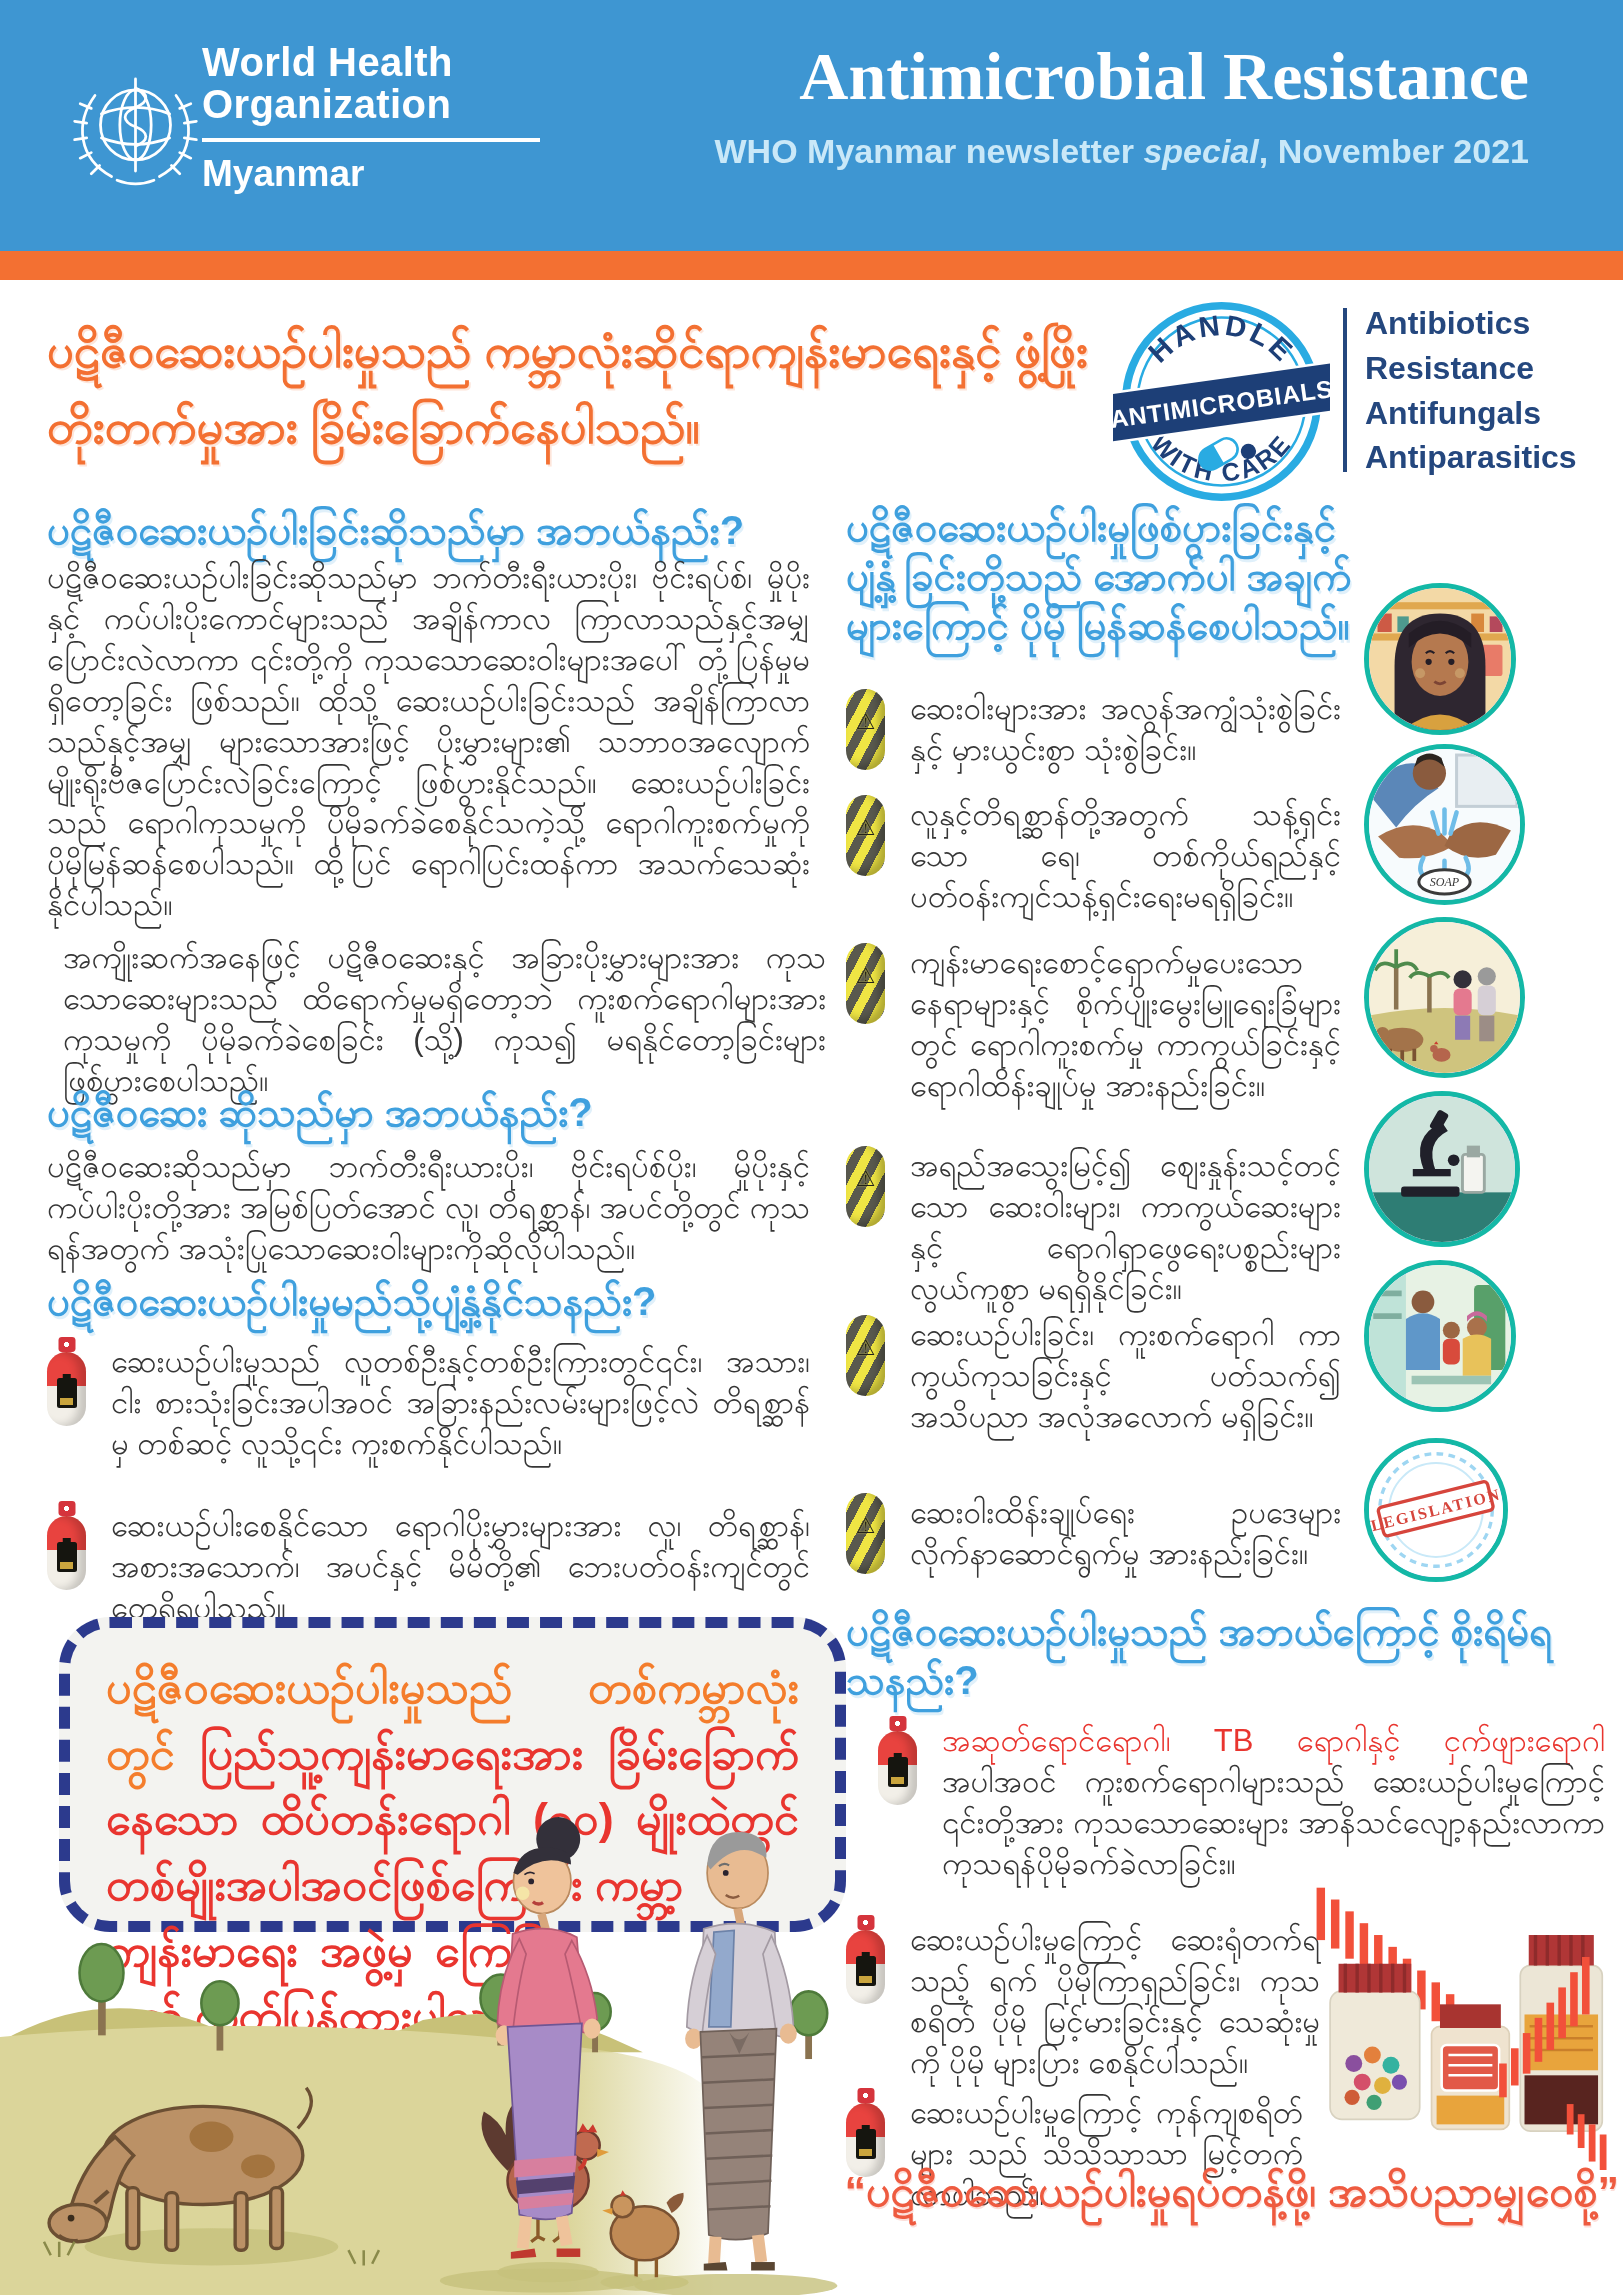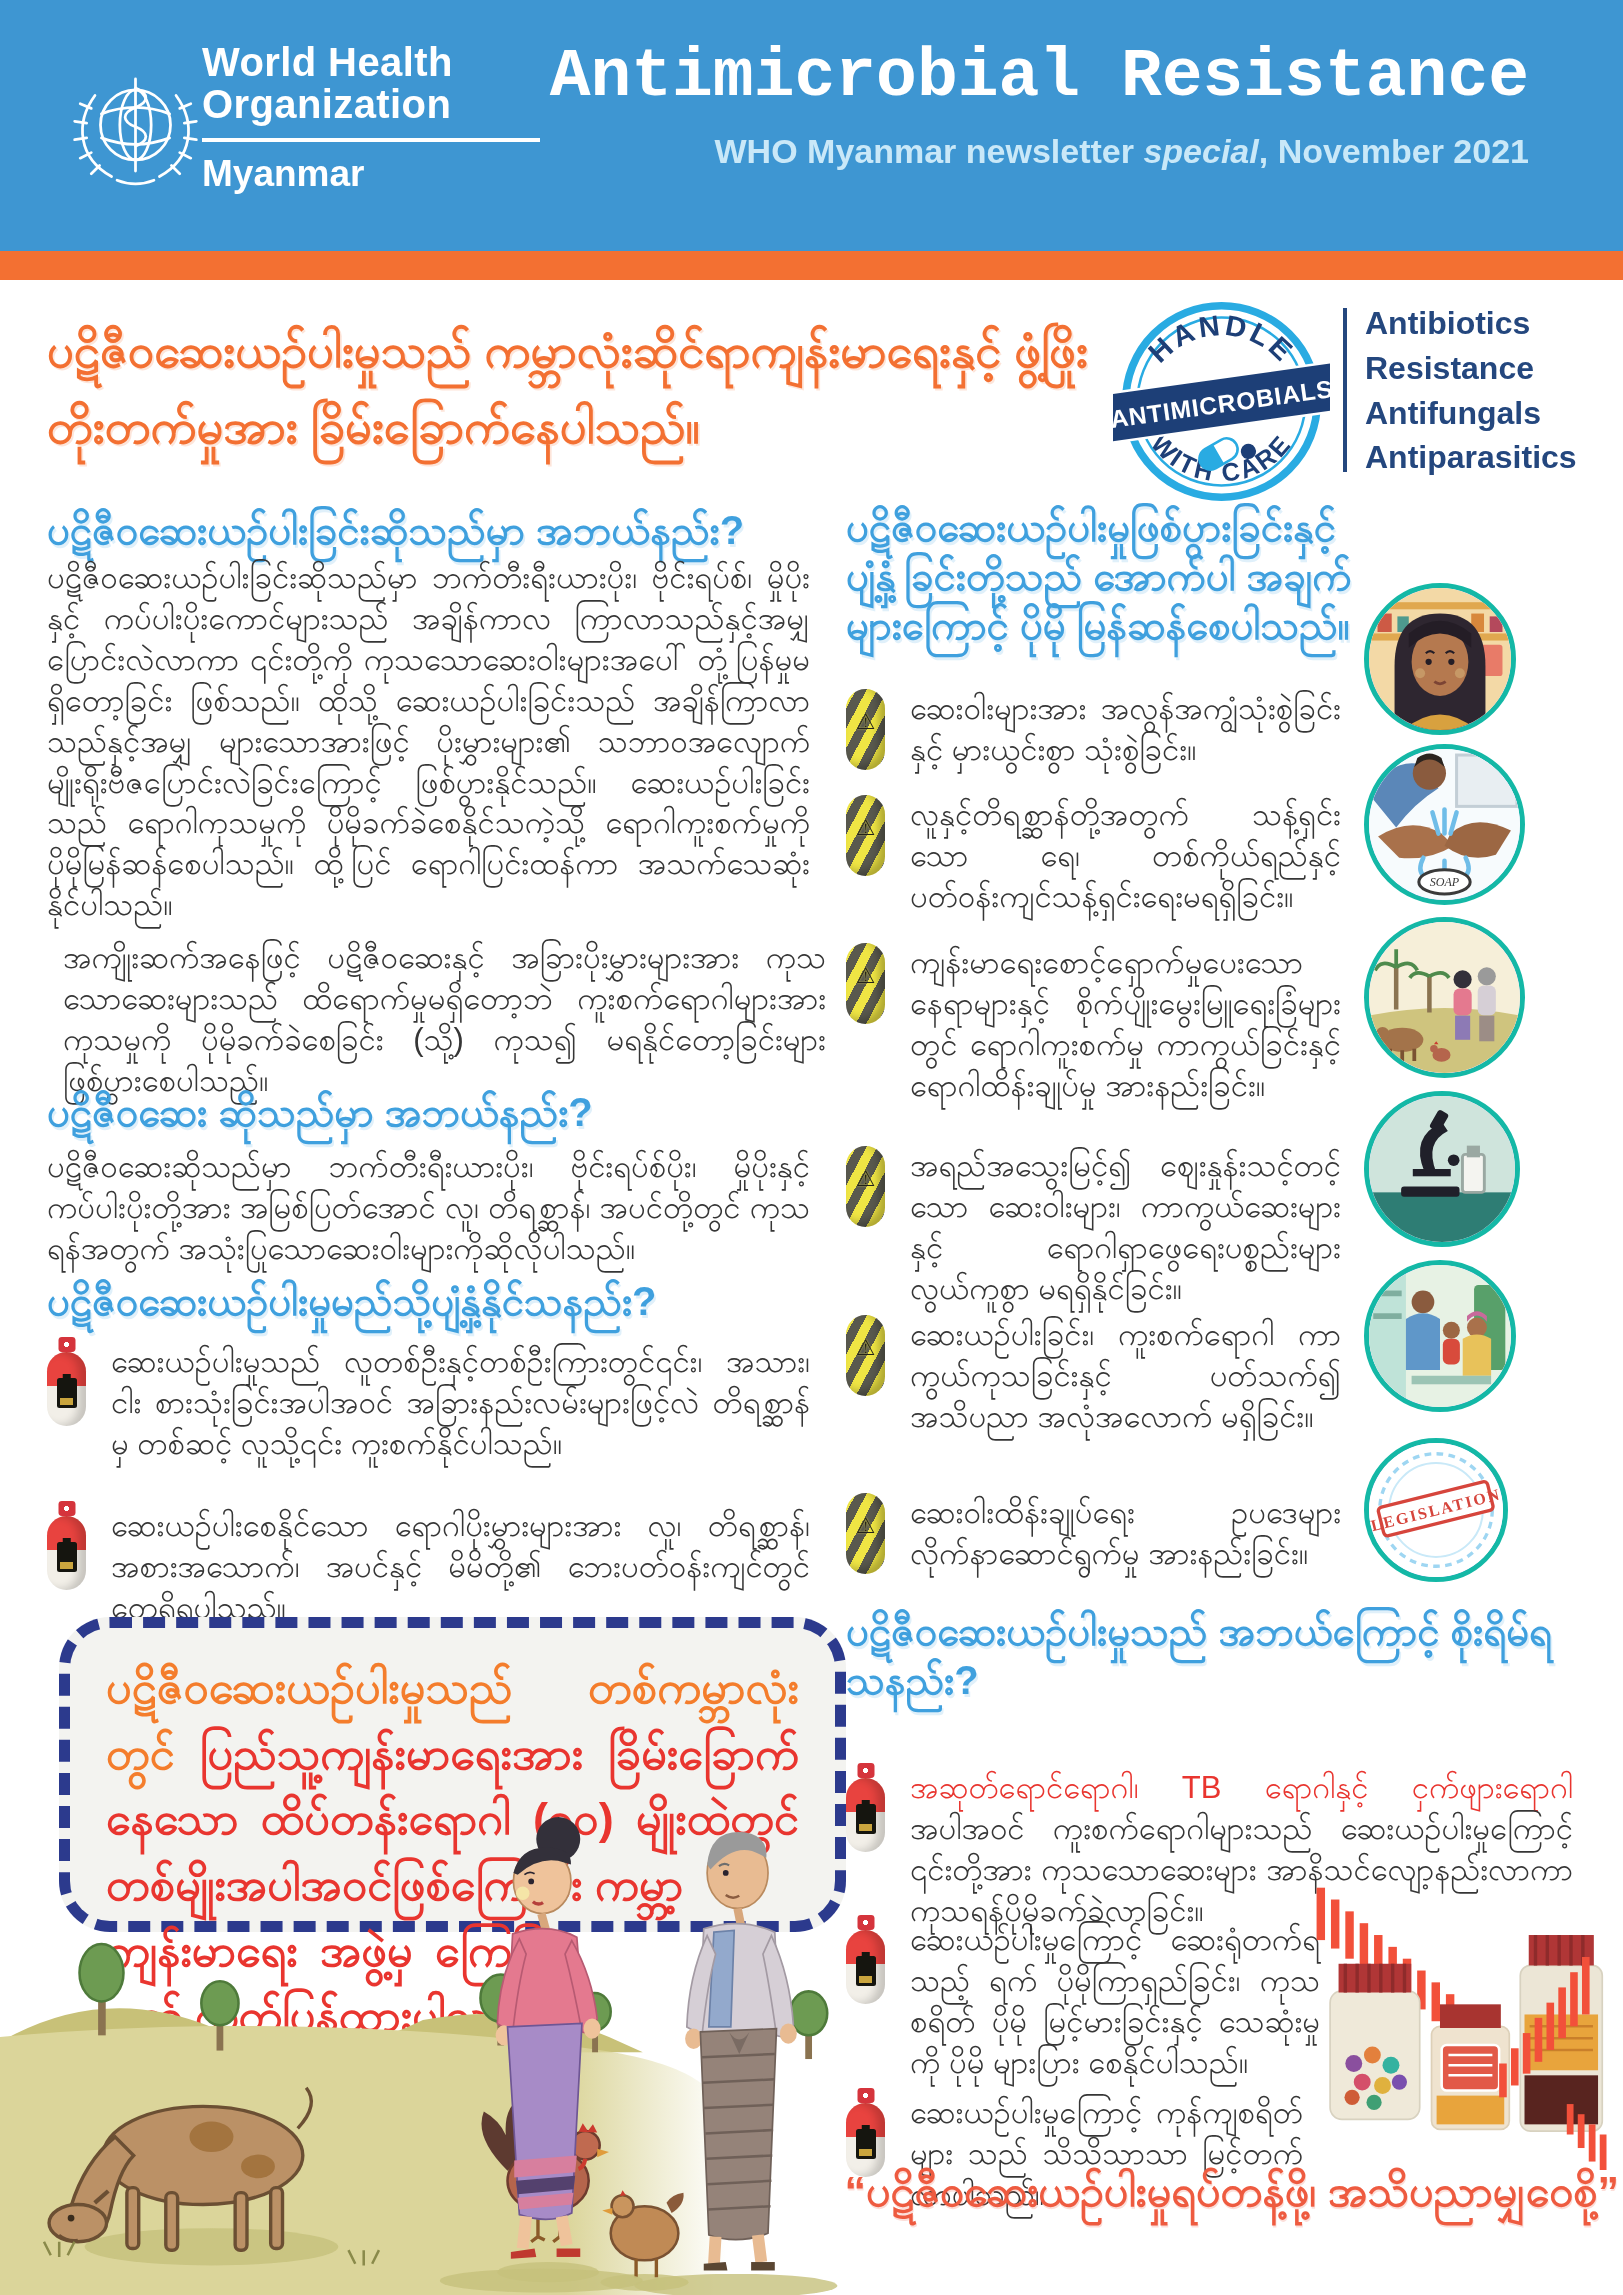--- a/index.html
+++ b/index.html
@@ -8,21 +8,21 @@
   
   .hdr{position:absolute;left:0;top:0;width:1624px;height:251px;background:#3e96d2;}
   .hdr-orange{position:absolute;left:0;top:251px;width:1624px;height:29px;background:#f37032;}
   .who-wrap{position:absolute;left:71px;top:32px;display:flex;align-items:flex-end;gap:2px;color:#fff;}
   .who-emblem{width:129px;height:129px;}
   .who-block{padding-top:8.5px;}
   .who-line{font-size:40px;font-weight:bold;line-height:1.05;letter-spacing:0.4px;}
   .who-sep{width:338px;height:4.2px;background:#fff;margin:13.5px 0 11px;}
   .who-country{font-size:37px;font-weight:bold;}
   .mast{position:absolute;right:95px;top:41px;text-align:right;}
-  .mast-title{color:#fff;font-family:Liberation Mono, monospace;font-weight:bold;font-size:68px;line-height:1.05;}
+  .mast-title{color:#fff;font-family:Liberation Serif, serif;font-weight:bold;font-size:68px;line-height:1.05;}
   .mast-sub{margin-top:20px;color:#c9e8f8;font-size:34px;font-weight:bold;}
   
   .headline{position:absolute;left:47px;top:313px;width:1059px;color:#f37032;font-size:47px;font-weight:bold;
             line-height:1.62;text-shadow:1.7px 1.7px 0 rgba(243,112,50,.18);}
   .badge{position:absolute;left:1113px;top:293px;width:217px;height:217px;}
   .amr-sep{position:absolute;left:1343px;top:308px;width:4.2px;height:164px;background:#24477e;}
   .amr-list{position:absolute;left:1365px;top:301px;}
   .amr-item{font-size:32px;font-weight:bold;color:#24477e;line-height:1.4;}
   
   .col-left{position:absolute;left:47px;top:506px;width:763px;}
@@ -323,21 +323,21 @@
         <circle cx="50" cy="50" r="35" fill="none" stroke="#c9e9f8" stroke-width="1.5"></circle>
         <g transform="rotate(-14 50 50)">
           <rect x="8" y="38" width="84" height="22" rx="3" fill="#ffffff" stroke="#d6453c" stroke-width="2.5"></rect>
           <text x="50" y="54" text-anchor="middle" font-family="Liberation Serif, serif" font-size="12" font-weight="bold" fill="#d6453c" letter-spacing="1.5">LEGISLATION</text>
         </g>
       </svg>
     </div>
 
     <h2 class="sec abs" style="top:1104px;width:715px;">ပဋိဇီဝဆေးယဉ်ပါးမှုသည် အဘယ်ကြောင့် စိုးရိမ်ရ သနည်း?</h2>
 
-    <div class="brow abs" style="top:1265px;width:727px;">
+    <div class="brow abs" style="top:1218px;width:727px;margin-left:32px;">
       <div class="bicon pill-red">
           <span class="badge2"></span>
           <span class="cap"></span>
           <span class="batt"></span>
         </div>
       <div class="btext body"><span class="redlead">အဆုတ်ရောင်ရောဂါ၊ TB ရောဂါနှင့် ငှက်ဖျားရောဂါ </span><span>အပါအဝင် ကူးစက်ရောဂါများသည် ဆေးယဉ်ပါးမှုကြောင့် ၎င်းတို့အား ကုသသောဆေးများ အာနိသင်လျော့နည်းလာကာ ကုသရန်ပိုမိုခက်ခဲလာခြင်း။</span></div>
     </div>
     <div class="brow abs" style="top:1417px;width:474px;">
       <div class="bicon pill-red">
           <span class="badge2"></span>

